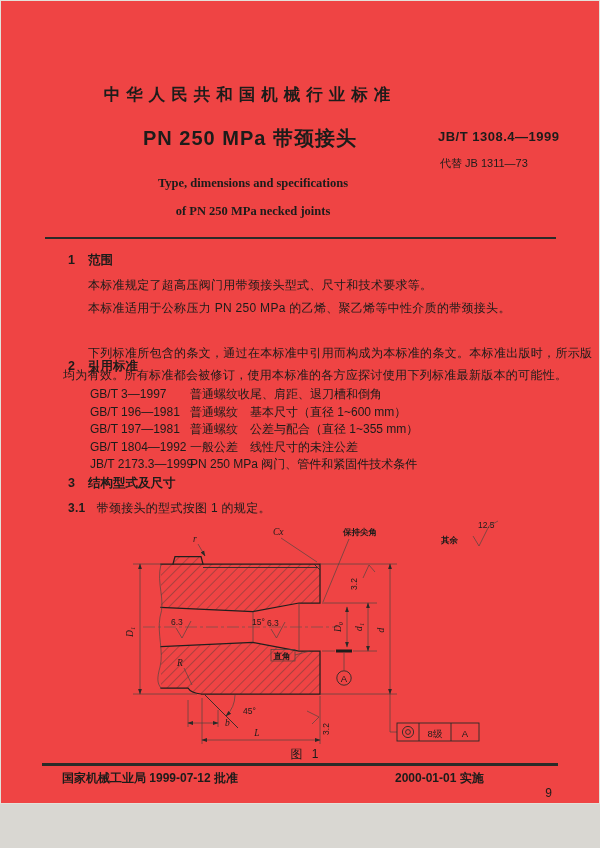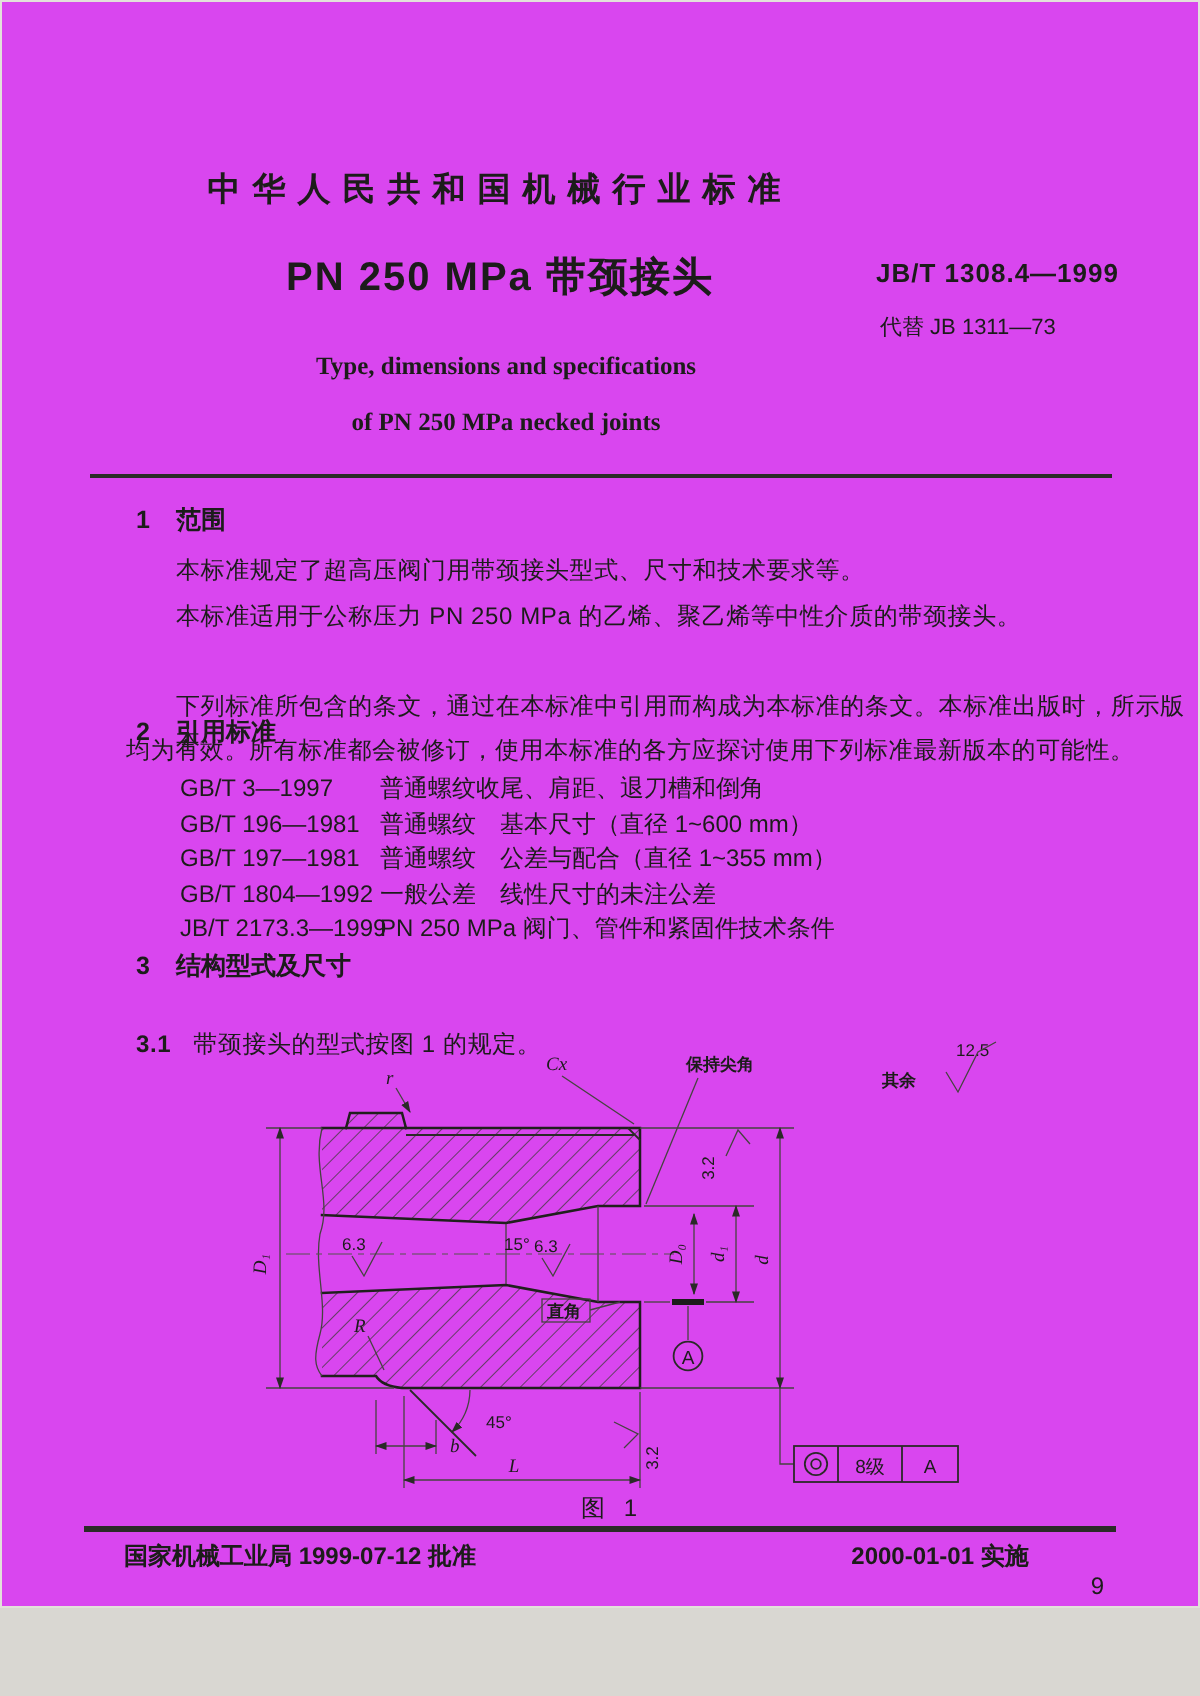--- a/index.html
+++ b/index.html
@@ -1,16 +1,16 @@
 <!DOCTYPE html>
 <html><head>
 <meta charset="utf-8">
 <style>
   html,body{margin:0;padding:0;background:#d9d7d2;}
-  .page{position:relative;width:600px;height:804px;background:#d946ef;
+  .page{position:relative;width:600px;height:804px;background:#ef4444;
         font-family:"Liberation Sans",sans-serif;color:#1c1c1a;overflow:hidden;
         box-shadow:inset 0 0 0 1px #e3e1da;}
   .abs{position:absolute;}
   .center{text-align:center;}
   .hdr-cn{top:84px;left:30px;width:440px;font-size:16.5px;font-weight:bold;letter-spacing:6px;}
   .title-cn1{top:125px;left:30px;width:440px;font-size:20px;font-weight:bold;letter-spacing:1px;}
   .title-cn2{top:153px;left:30px;width:440px;font-size:20px;font-weight:bold;letter-spacing:2px;}
   .title-en{font-family:"Liberation Serif",serif;font-weight:bold;font-size:12.5px;left:33px;width:440px;}
   .en1{top:176px;text-align:center;} .en2{top:204px;}
   .std-no{top:129px;left:438px;font-size:13px;font-weight:bold;letter-spacing:.5px;}
@@ -19,26 +19,26 @@
   .rule1{top:237px;left:45px;width:511px;height:2px;}
   .rule2{top:763px;left:42px;width:516px;height:3px;}
   .sec-h{font-size:12.5px;font-weight:bold;}
   .sec-h .no{margin-right:13px;}
   .body-t{font-size:12px;letter-spacing:.3px;}
   .s1h{top:252px;left:68px;} .s1p1{top:277px;left:88px;} .s1p2{top:300px;left:88px;}
   .s2h{top:330px;left:68px;margin-top:28px;} .s2p1{top:345px;left:88px;} .s2p2{top:367px;left:63px;}
   .refs{top:386px;left:90px;width:460px;font-size:12px;}
   .ref-row{height:17.6px;white-space:nowrap;}
   .ref-code{display:inline-block;width:100px;}
-  .s3h{top:475px;left:68px;} .s31{top:500px;left:68px;margin-top:14px;}
+  .s3h{top:475px;left:68px;} .s31{top:500px;left:68px;}
   .s31 .no{margin-right:11px;font-weight:bold;}
   .fig{top:512px;left:85px;width:440px;height:248px;}
   .caption{top:746px;left:256px;width:100px;font-size:12px;letter-spacing:3px;}
   .f-appr{top:770px;left:62px;font-size:12px;font-weight:bold;}
-  .f-eff{top:770px;left:395px;width:150px;font-size:12px;font-weight:bold;text-align:center;}
+  .f-eff{top:770px;left:395px;width:150px;font-size:12px;font-weight:bold;text-align:left;}
   .f-page{top:786px;left:430px;width:122px;font-size:12px;text-align:right;}
   
   .ol{stroke:#201f1d;stroke-width:1.25;fill:none;stroke-linecap:square;}
   .md{stroke:#2a2a27;stroke-width:.9;fill:none;}
   .tn{stroke:#45443f;stroke-width:.65;fill:none;}
   .cl{stroke:#55544e;stroke-width:.6;fill:none;stroke-dasharray:12 3 3 3;}
   .hf{fill:url(#hatch);stroke:none;}
   text.dim{font:italic 9.5px "Liberation Serif",serif;fill:#1c1c1a;}
   text.sm{font:8.5px "Liberation Sans",sans-serif;fill:#1c1c1a;}
   text.smb{font:bold 8.5px "Liberation Sans",sans-serif;fill:#1c1c1a;}

